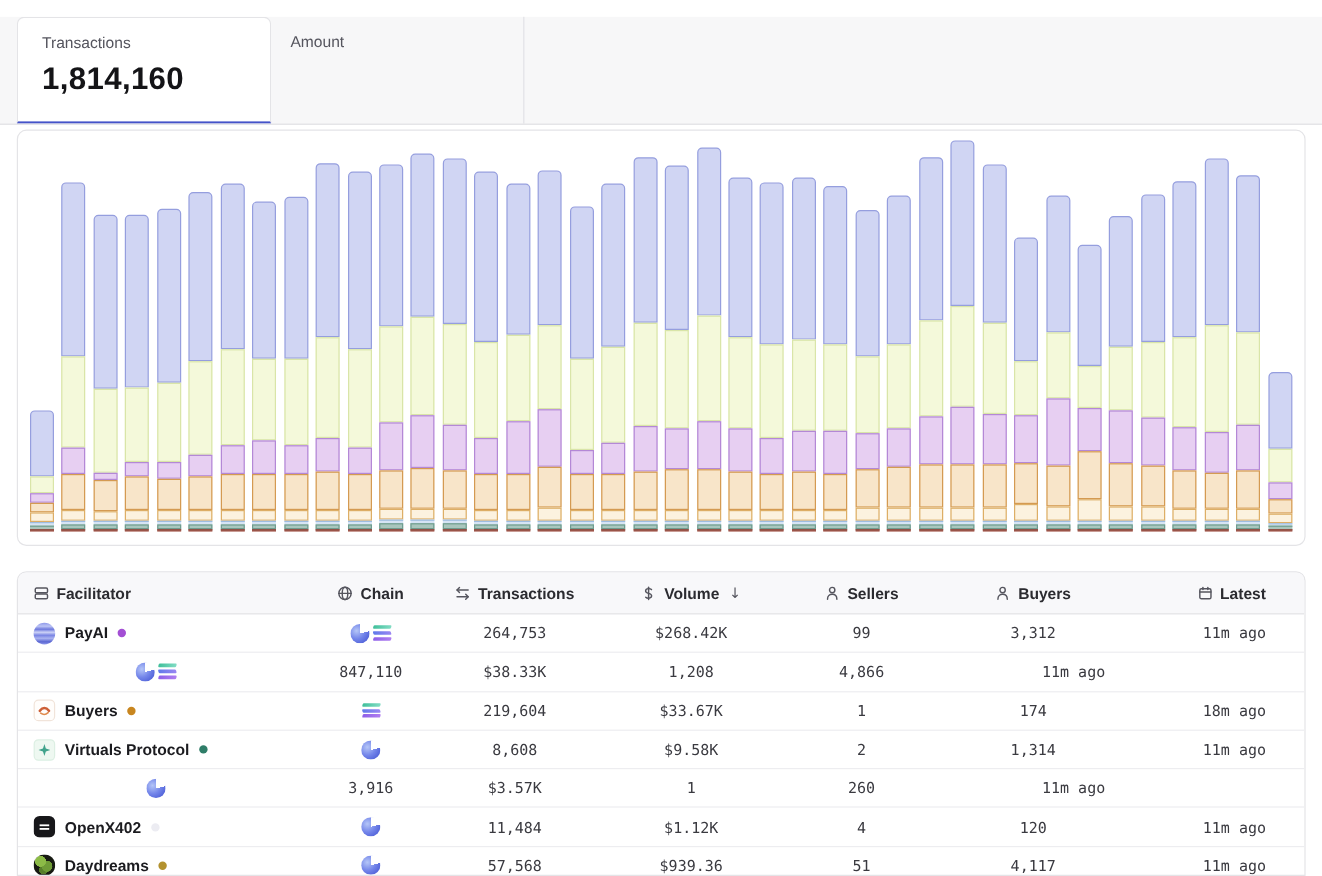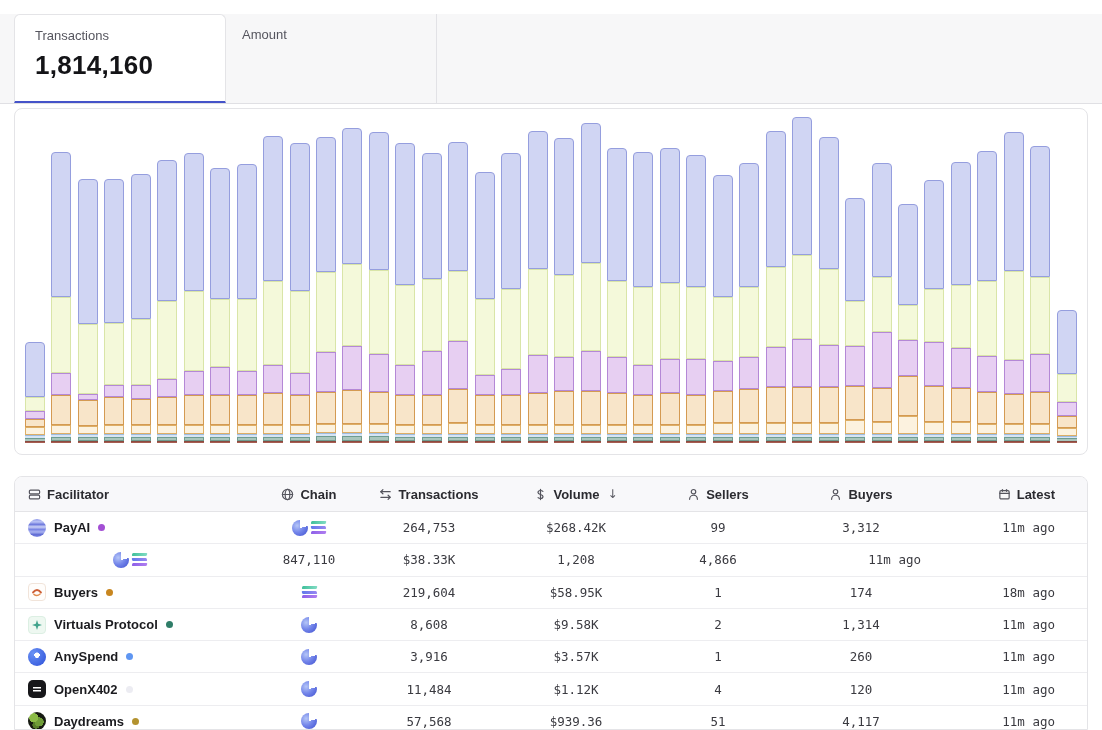--- a/index.html
+++ b/index.html
@@ -622,21 +622,21 @@
           <span class="dot" style="background:#c8861f"></span>
         </div>
         <div class="chain-cell">
           <span class="chain-solana">
             <i></i>
             <i></i>
             <i></i>
           </span>
         </div>
         <div class="num">219,604</div>
-        <div class="num">$58.95K</div>
+        <div class="num">$33.67K</div>
         <div class="num">1</div>
         <div class="num">174</div>
         <div class="num right">18m ago</div>
       </div>
       <div class="trow grid-cols">
         <div class="fac">
           <span class="logo logo-virtuals">
             <svg width="10" height="10" viewBox="0 0 10 10">
               <path d="M5 0 L6.2 3.8 L10 5 L6.2 6.2 L5 10 L3.8 6.2 L0 5 L3.8 3.8 Z" fill="#41a38c"></path>
             </svg>
@@ -647,25 +647,20 @@
         <div class="chain-cell">
           <span class="chain-base"></span>
         </div>
         <div class="num">8,608</div>
         <div class="num">$9.58K</div>
         <div class="num">2</div>
         <div class="num">1,314</div>
         <div class="num right">11m ago</div>
       </div>
       <div class="trow grid-cols">
-        <div class="fac">
-          <span class="logo logo-anyspend"></span>
-          <span class="fac-name">AnySpend</span>
-          <span class="dot" style="background:#5f96f2"></span>
-        </div>
         <div class="chain-cell">
           <span class="chain-base"></span>
         </div>
         <div class="num">3,916</div>
         <div class="num">$3.57K</div>
         <div class="num">1</div>
         <div class="num">260</div>
         <div class="num right">11m ago</div>
       </div>
       <div class="trow grid-cols">

